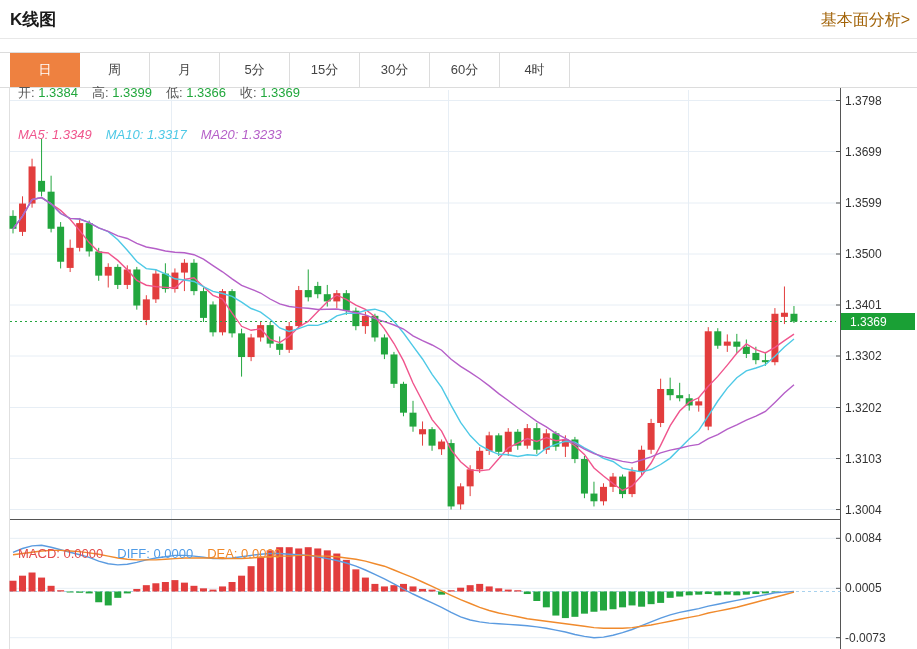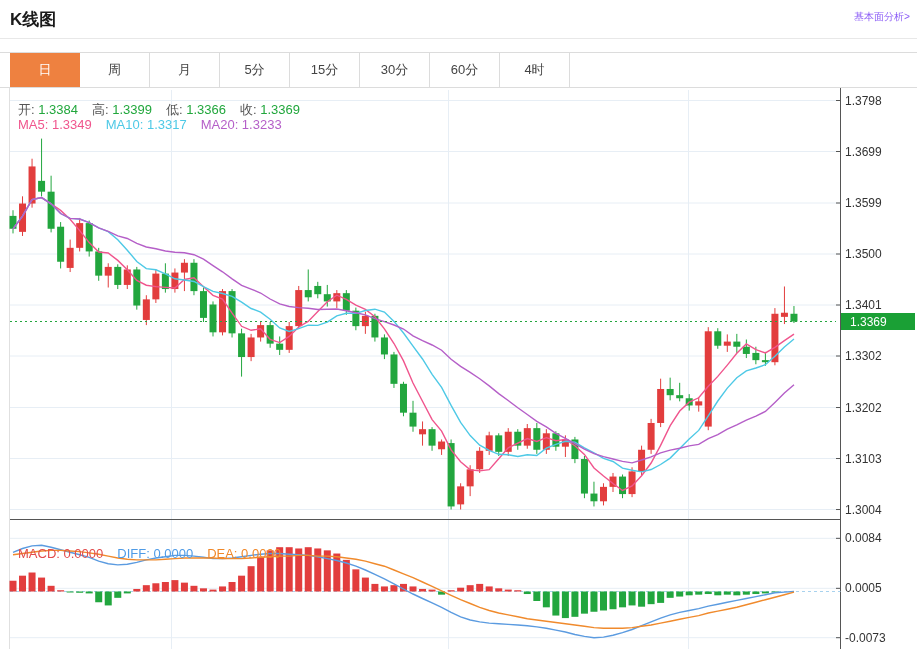--- a/index.html
+++ b/index.html
@@ -1,33 +1,33 @@
 <!DOCTYPE html>
 <html><head>
 <meta charset="utf-8">
 <style>
   html,body{margin:0;padding:0;background:#fff;}
   #app{position:relative;width:917px;height:649px;overflow:hidden;background:#fff;
        font-family:"Liberation Sans","DejaVu Sans",sans-serif;}
   #hdr-title{position:absolute;left:10px;top:8px;font-size:17px;font-weight:bold;color:#1a1a1a;}
-  #hdr-link{position:absolute;right:7px;top:10px;font-size:10px;color:#8b5cf6;cursor:pointer;font-family:Liberation Mono, monospace;}
+  #hdr-link{position:absolute;right:7px;top:10px;font-size:16px;color:#a16207;cursor:pointer;}
   #hdr-divider{position:absolute;left:0;top:38px;width:917px;height:1px;background:#e8e8e8;}
   #tabbar{position:absolute;left:0;top:52px;width:917px;height:36px;box-sizing:border-box;
           border-top:1px solid #dcdcdc;border-bottom:1px solid #dcdcdc;background:#fff;
           display:flex;padding-left:10px;}
   .tab{width:70px;box-sizing:border-box;border-right:1px solid #dcdcdc;text-align:center;
        line-height:34px;font-size:13px;color:#444;background:#fff;cursor:pointer;}
   .tab:first-child{border-left:1px solid #dcdcdc;}
   .tab.sel{background:#ee8140;color:#fff;border-color:#ee8140;}
   #chart-svg{position:absolute;left:0;top:88px;}
   .legend-row{position:absolute;left:18px;font-size:13px;white-space:nowrap;}
   .legend-row .lbl{color:#555;}
   .legend-row .gap{display:inline-block;width:14px;}
-  #ohlc-row{top:101px;}
-  #ma-row{top:117px;}
+  #ohlc-row{top:84px;}
+  #ma-row{top:127px;font-style:italic;}
   #macd-row{top:546px;}
 </style>
 </head>
 <body>
 
 <div id="app">
   <div id="hdr-title">K线图</div>
   <div id="hdr-link">基本面分析&gt;</div>
   <div id="hdr-divider"></div>
   <div id="tabbar">

